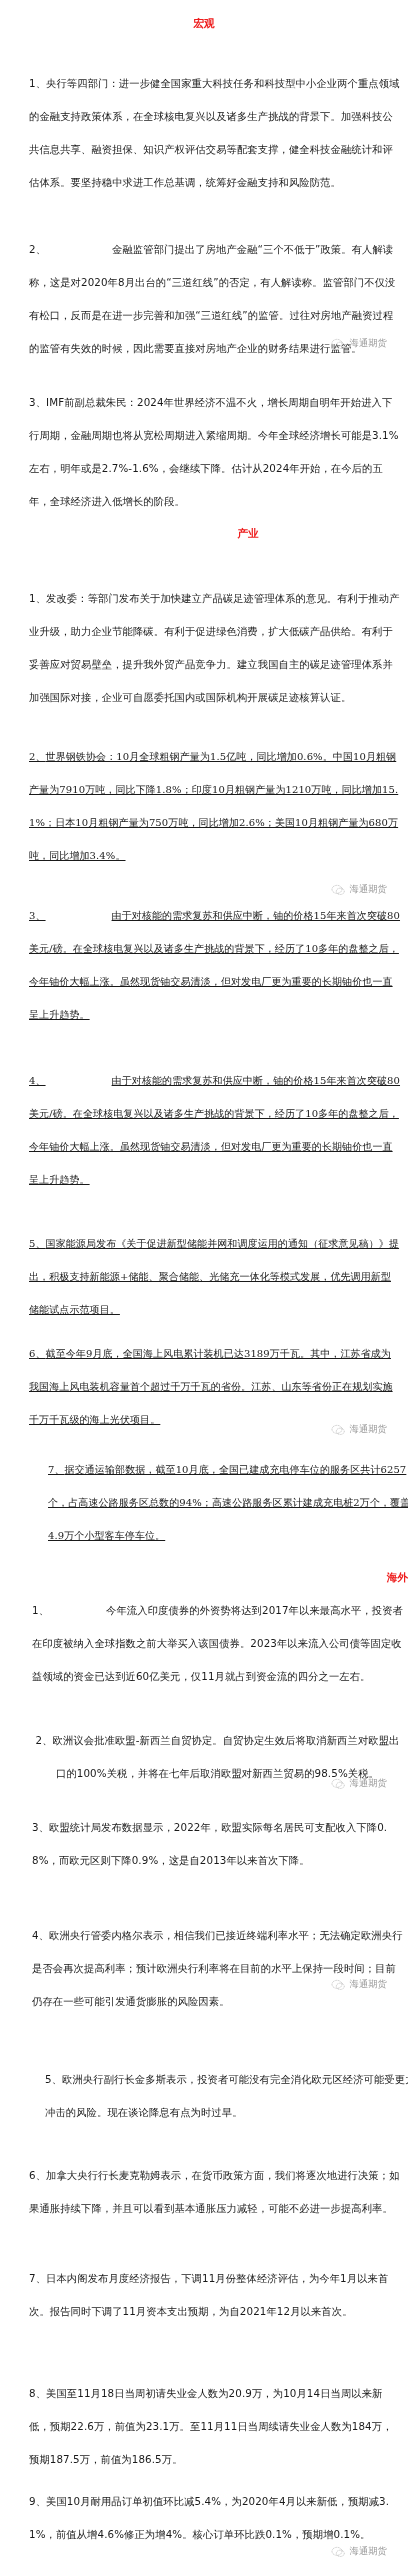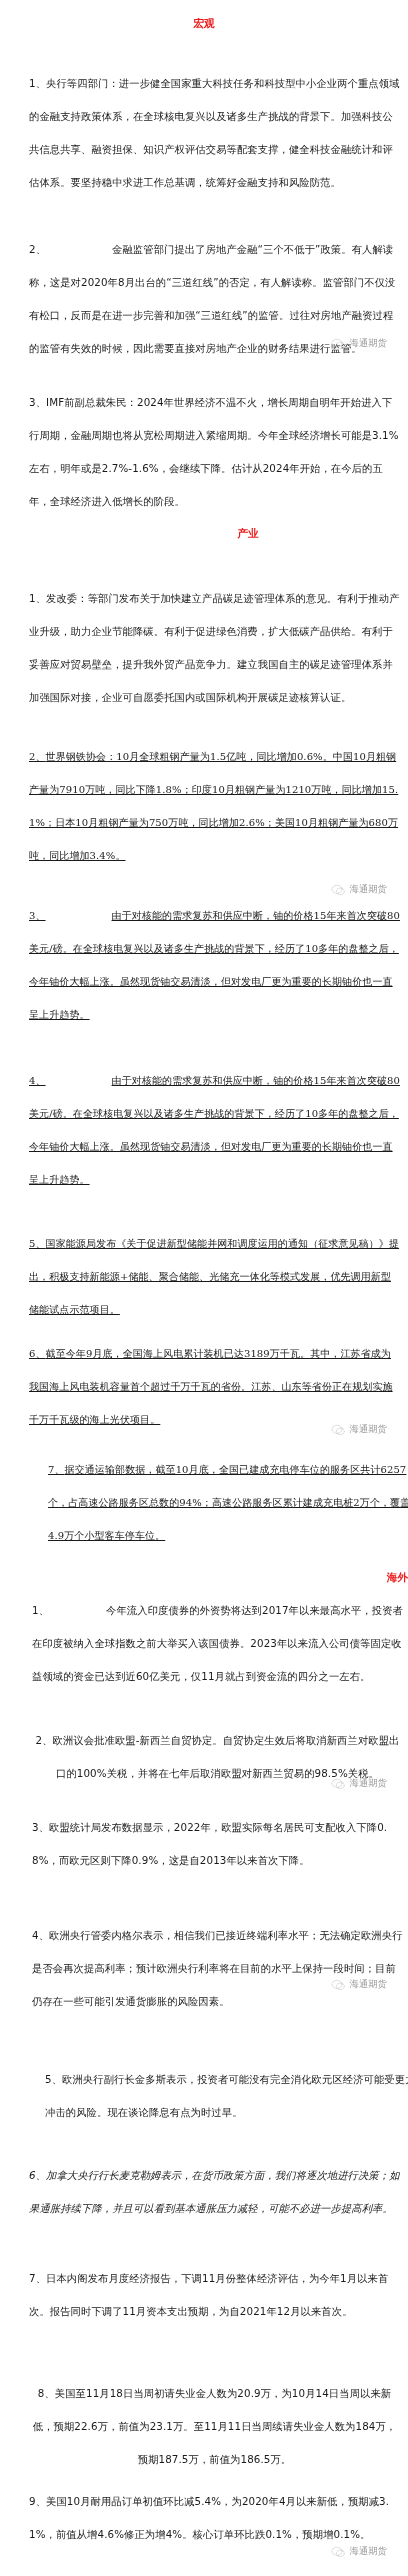--- a/index.html
+++ b/index.html
@@ -89,25 +89,25 @@
 <div class="wm" style="top:1978px; left:331px;">
   <svg viewBox="0 0 22 18">
       <ellipse cx="9" cy="8" rx="7.5" ry="6" fill="none" stroke="#aaa" stroke-width="1" stroke-dasharray="1.5 1"></ellipse>
       <ellipse cx="14" cy="11" rx="6" ry="4.8" fill="none" stroke="#aaa" stroke-width="1" stroke-dasharray="1.5 1"></ellipse>
     </svg>
   <span>海通期货</span>
 </div>
 
 <div class="para" style="top:2063px;margin-left:16px;"><span class="num">5、</span><span>欧洲央行副行长金多斯表示，投资者可能没有完全消化欧元区经济可能受更大冲击的风险。现在谈论降息有点为时过早。</span></div>
 
-<div class="para" style="top:2159px;font-style:italic;"><span class="num">6、</span><span>加拿大央行行长麦克勒姆表示，在货币政策方面，我们将逐次地进行决策；如果通胀持续下降，并且可以看到基本通胀压力减轻，可能不必进一步提高利率。</span></div>
+<div class="para" style="top:2159px;"><span class="num">6、</span><span>加拿大央行行长麦克勒姆表示，在货币政策方面，我们将逐次地进行决策；如果通胀持续下降，并且可以看到基本通胀压力减轻，可能不必进一步提高利率。</span></div>
 
 <div class="para" style="top:2262px;"><span class="num">7、</span><span>日本内阁发布月度经济报告，下调11月份整体经济评估，为今年1月以来首次。报告同时下调了11月资本支出预期，为自2021年12月以来首次。</span></div>
 
-<div class="para" style="top:2377px;text-align:center;"><span class="num">8、</span><span>美国至11月18日当周初请失业金人数为20.9万，为10月14日当周以来新低，预期22.6万，前值为23.1万。至11月11日当周续请失业金人数为184万，预期187.5万，前值为186.5万。</span></div>
+<div class="para" style="top:2377px;"><span class="num">8、</span><span>美国至11月18日当周初请失业金人数为20.9万，为10月14日当周以来新低，预期22.6万，前值为23.1万。至11月11日当周续请失业金人数为184万，预期187.5万，前值为186.5万。</span></div>
 
 <div class="para" style="top:2485px;"><span class="num">9、</span><span>美国10月耐用品订单初值环比减5.4%，为2020年4月以来新低，预期减3.1%，前值从增4.6%修正为增4%。核心订单环比跌0.1%，预期增0.1%。</span></div>
 
 <div class="wm" style="top:2545px; left:331px;">
   <svg viewBox="0 0 22 18">
       <ellipse cx="9" cy="8" rx="7.5" ry="6" fill="none" stroke="#aaa" stroke-width="1" stroke-dasharray="1.5 1"></ellipse>
       <ellipse cx="14" cy="11" rx="6" ry="4.8" fill="none" stroke="#aaa" stroke-width="1" stroke-dasharray="1.5 1"></ellipse>
     </svg>
   <span>海通期货</span>
 </div>

